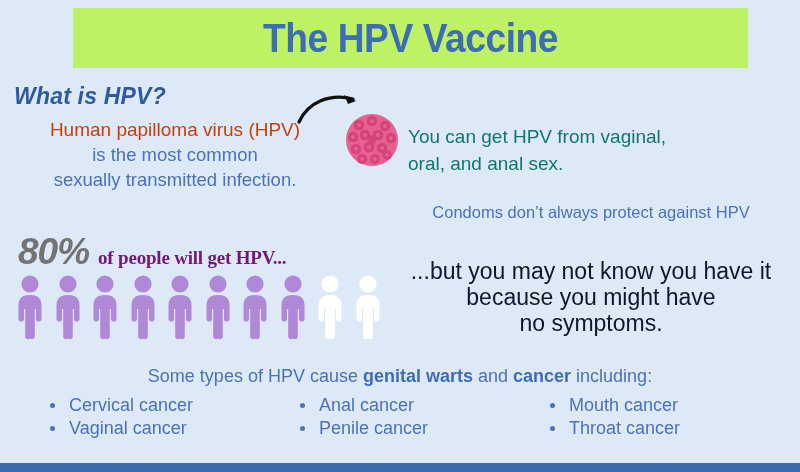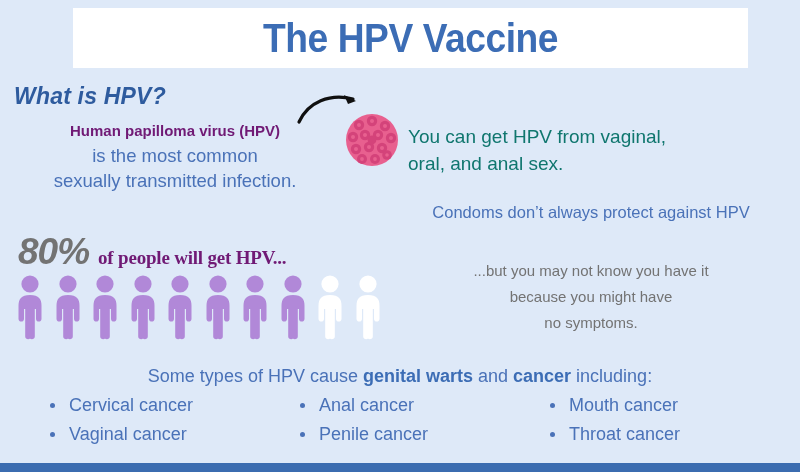--- a/index.html
+++ b/index.html
@@ -23,21 +23,21 @@
     overflow: hidden;
   }
 
   
   .title-banner {
     position: absolute;
     left: 73px;
     top: 8px;
     width: 675px;
     height: 60px;
-    background: #ffffff;
+    background: #bef264;
     display: flex;
     align-items: center;
     justify-content: center;
   }
   .title-text {
     font-family: "Liberation Sans Narrow", "Liberation Sans", sans-serif;
     font-weight: bold;
     font-size: 40px;
     line-height: 40px;
     color: #3c6db5;
@@ -64,23 +64,23 @@
     position: absolute;
     left: 0px;
     top: 117px;
     width: 350px;
     text-align: center;
     color: #4a72b8;
     font-size: 18.5px;
     line-height: 25px;
   }
   .hpv-def .strong {
-    font-weight: bold;
-    color: #701a75;
-    font-size: 15px;
+    font-weight: normal;
+    color: #c2410c;
+    font-size: 19px;
   }
 
   
   .virus-wrap {
     position: absolute;
     left: 296px;
     top: 92px;
     width: 104px;
     height: 82px;
   }
@@ -156,22 +156,22 @@
     display: block;
   }
 
   
   .right-3 {
     position: absolute;
     left: 382px;
     top: 258px;
     width: 418px;
     text-align: center;
-    color: #737373;
-    font-size: 15px;
+    color: #0f172a;
+    font-size: 23px;
     line-height: 26px;
   }
 
   
   .cause-line {
     position: absolute;
     left: 0px;
     top: 364px;
     width: 800px;
     text-align: center;
@@ -187,21 +187,20 @@
   .bullet-cols {
     position: absolute;
     left: 50px;
     top: 394px;
     width: 700px;
     display: flex;
   }
   .bcol {
     display: flex;
     flex-direction: column;
-    gap: 6px;
   }
   .bcol.c1 { width: 250px; }
   .bcol.c2 { width: 250px; }
   .bcol.c3 { width: 200px; justify-content: center; }
 
   .bitem {
     display: flex;
     align-items: center;
     color: #4a72b8;
     font-size: 18px;

